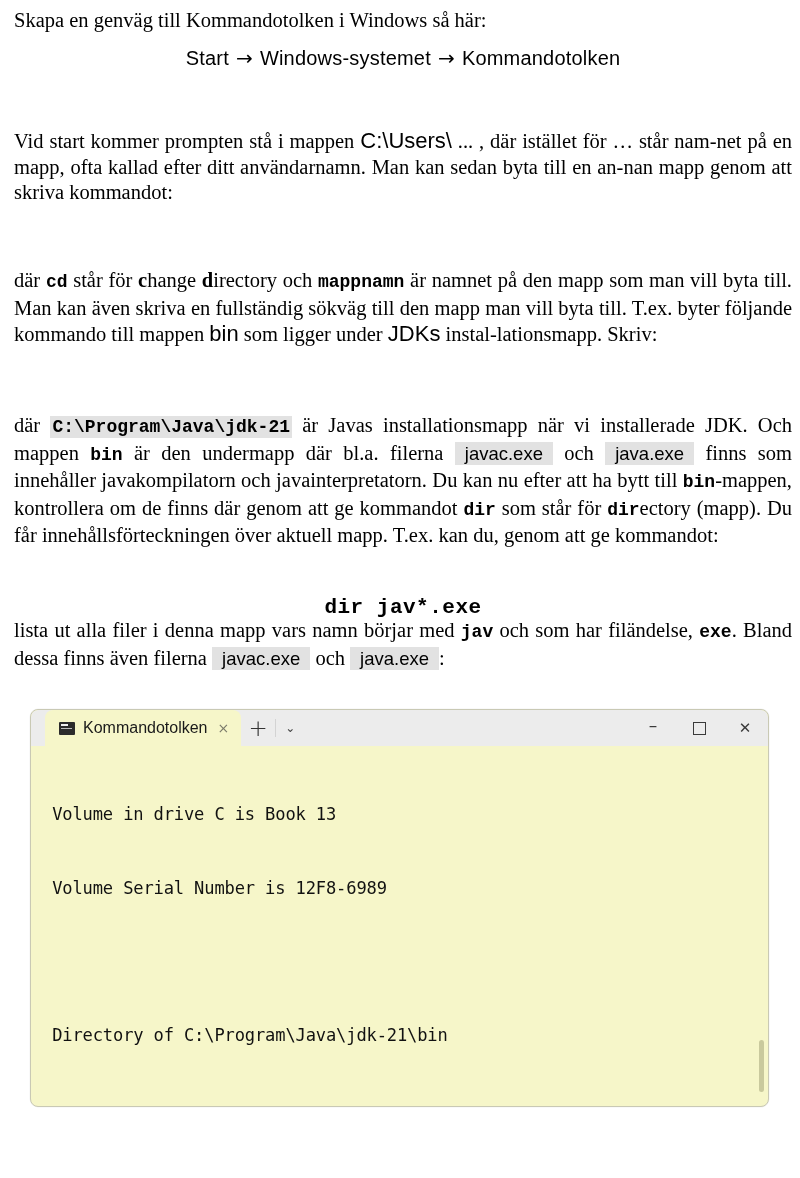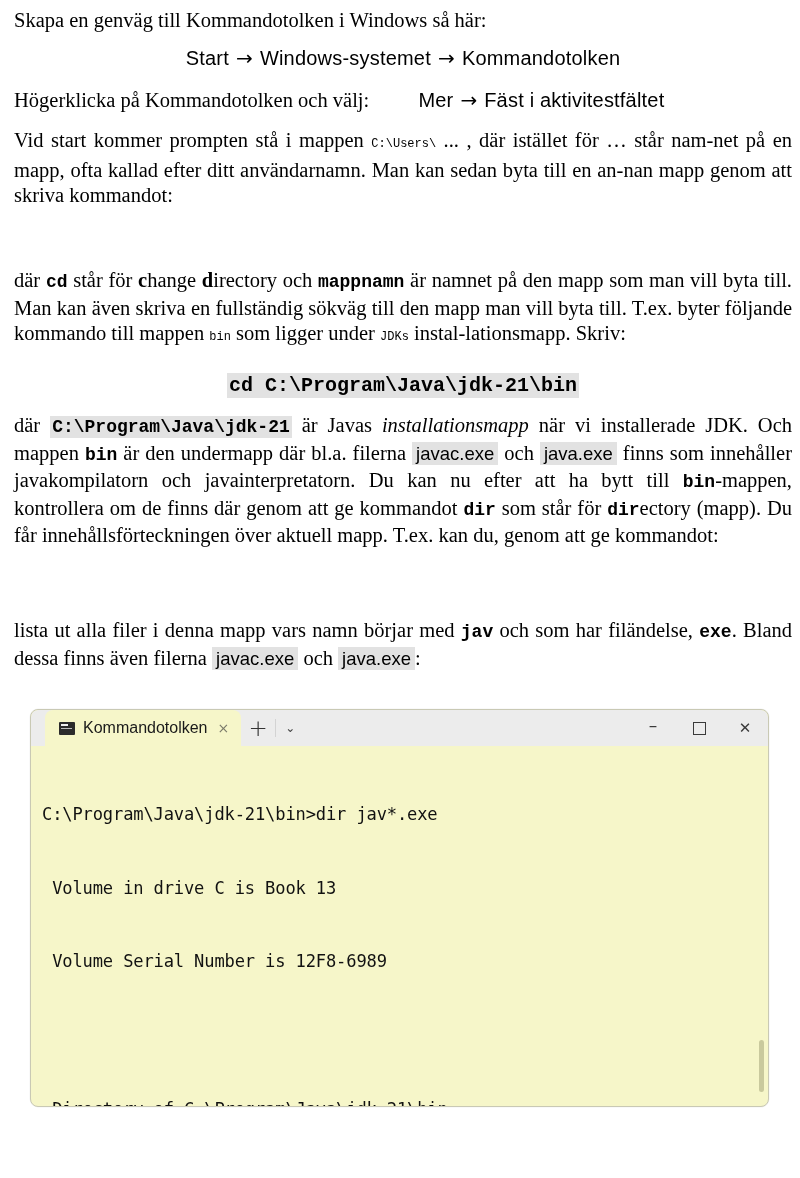--- a/index.html
+++ b/index.html
@@ -39,43 +39,43 @@
 
   .centerline {
     position: absolute;
     left: 14px;
     width: 778px;
     text-align: center;
   }
 
   
   .sans {
-    font-family: Liberation Mono, monospace;
-    font-size: 12px;
+    font-family: Liberation Sans, sans-serif;
+    font-size: 22px;
   }
   
   .code {
     font-family: "Liberation Mono", monospace;
     font-weight: bold;
     font-size: 18px;
   }
   .code-hl {
     font-family: "Liberation Mono", monospace;
     font-weight: bold;
     font-size: 18px;
     background: #e2e2e2;
     padding: 1px 2px;
   }
   .sans-hl {
     font-family: "Liberation Sans", sans-serif;
     font-size: 18.5px;
     background: #e2e2e2;
-    padding: 1px 4px;
-  }
-  .ital { font-style: italic; }
+    padding: 1px 10px;
+  }
+  .ital { }
   .bolder { font-weight: bold; }
 
   
   .navline {
     font-family: "Liberation Sans", sans-serif;
     font-size: 20px;
     letter-spacing: 0.2px;
   }
   .arrow {
     font-family: "DejaVu Sans", sans-serif;
@@ -239,42 +239,38 @@
 <div class="page">
 
   <div class="para nojust" style="top:8px;">
     <span>Skapa en genväg till Kommandotolken i Windows så här:</span>
   </div>
 
   <div class="centerline navline" style="top:46px;">
     <span>Start</span><span class="arrow">→</span><span>Windows-systemet</span><span class="arrow">→</span><span>Kommandotolken</span>
   </div>
 
-  <div class="para nojust" style="top:88px;">
-    <span>Högerklicka på Kommandotolken och välj:</span>
-    <span style="display:inline-block;width:44px;"></span><span class="navline">Mer</span><span class="arrow">→</span><span class="navline">Fäst i aktivitestfältet</span>
-  </div>
 
   <div class="para" style="top:128px;width:778px;">
     <span>Vid start kommer prompten stå i mappen </span><span class="sans">C:\Users\</span><span> ... , där istället för … står nam-net på en mapp, ofta kallad efter ditt användarnamn. Man kan sedan byta till en an-nan mapp genom att skriva kommandot:</span>
   </div>
 
 
   <div class="para" style="top:268px;">
     <span>där </span><span class="code">cd</span><span> står för </span><span class="bolder">c</span><span>hange </span><span class="bolder">d</span><span>irectory och </span><span class="code">mappnamn</span><span> är namnet på den mapp som man vill byta till. Man kan även skriva en fullständig sökväg till den mapp man vill byta till. T.ex. byter följande kommando till mappen </span><span class="sans">bin</span><span> som ligger under </span><span class="sans">JDKs</span><span> instal-lationsmapp. Skriv:</span>
   </div>
 
-  <div class="centerline" style="top:374px;">
-    <span class="code-hl" style="font-size:20px;">cd C:\Program\Java\jdk-21\bin</span>
-  </div>
 
   <div class="para" style="top:413px;">
     <span>där </span><span class="code-hl">C:\Program\Java\jdk-21</span><span> är Javas </span><span class="ital">installationsmapp</span><span> när vi installerade JDK. Och mappen </span><span class="code">bin</span><span> är den undermapp där bl.a. filerna </span><span class="sans-hl">javac.exe</span><span> och </span><span class="sans-hl">java.exe</span><span> finns som innehåller javakompilatorn och javainterpretatorn. Du kan nu efter att ha bytt till </span><span class="code">bin</span><span>-mappen, kontrollera om de finns där genom att ge kommandot </span><span class="code">dir</span><span> som står för </span><span class="code">dir</span><span>ectory (mapp). Du får innehållsförteckningen över aktuell mapp. T.ex. kan du, genom att ge kommandot:</span>
   </div>
 
+  <div class="centerline cmdline" style="top:596px;">
+    <span>dir jav*.exe</span>
+  </div>
 
   <div class="para" style="top:618px;">
     <span>lista ut alla filer i denna mapp vars namn börjar med </span><span class="code">jav</span><span> och som har filändelse, </span><span class="code">exe</span><span>. Bland dessa finns även filerna </span><span class="sans-hl">javac.exe</span><span> och </span><span class="sans-hl">java.exe</span><span>:</span>
   </div>
 
   <div id="terminal-window">
 
     <div id="titlebar">
       <div class="tab">
         <span class="tab-icon"></span>
@@ -288,21 +284,20 @@
       <div class="wincontrols">
         <div class="wc min">–</div>
         <div class="wc">
             <span class="sqr"></span>
           </div>
         <div class="wc">✕</div>
       </div>
     </div>
 
     <div id="terminal-body">
-      <div class="tline">C:\Program\Java\jdk-21\bin&gt;dir jav*.exe</div>
       <div class="tline"> Volume in drive C is Book 13</div>
       <div class="tline"> Volume Serial Number is 12F8-6989</div>
       <div class="tline">&nbsp;</div>
       <div class="tline"> Directory of C:\Program\Java\jdk-21\bin</div>
       
       
       
       
       
       

